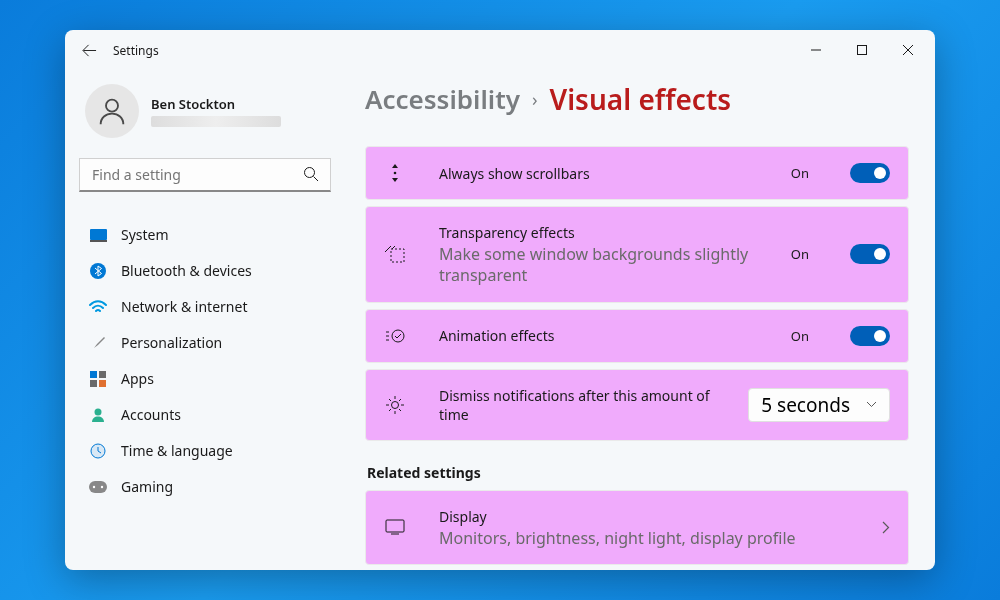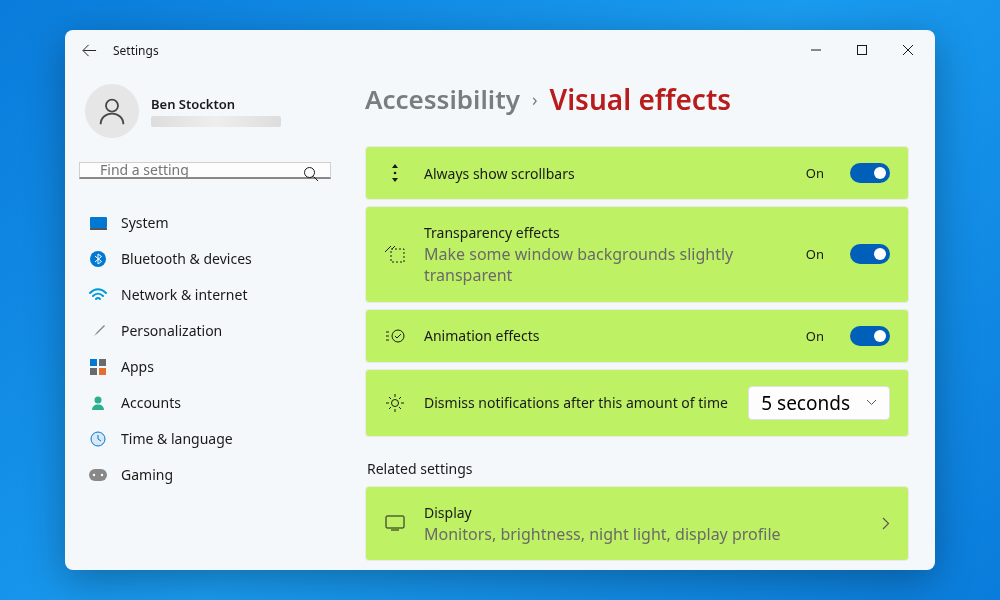--- a/index.html
+++ b/index.html
@@ -10,40 +10,40 @@
 .app-title{font-size:12px;color:#1a1a1a;margin-left:4px}
 .win-controls{margin-left:auto;display:flex}
 .win-btn{width:46px;height:40px;display:flex;align-items:center;justify-content:center;cursor:default}
 .body{display:flex;flex:1;overflow:hidden}
 .sidebar{width:280px;padding:0 14px;display:flex;flex-direction:column;overflow:hidden}
 .user-block{display:flex;align-items:center;padding:14px 6px 20px;gap:12px}
 .avatar{width:54px;height:54px;border-radius:50%;background:#e6e6e6;display:flex;align-items:center;justify-content:center}
 .user-name{font-size:13px;font-weight:600;color:#1a1a1a}
 .user-email{width:130px;height:11px;background:linear-gradient(90deg,#ddd,#eee,#ddd);border-radius:2px;margin-top:3px}
 .search{position:relative;margin-bottom:16px}
-.search input{width:100%;height:17px;border:1px solid #d0d0d0;border-bottom:2px solid #888;border-radius:0;background:#fdfdfd;padding:0 40px 0 20px;font-size:14px;outline:none}
+.search input{width:100%;height:34px;border:1px solid #d0d0d0;border-bottom:2px solid #888;border-radius:0;background:#fdfdfd;padding:0 40px 0 12px;font-size:14px;outline:none}
 .search-icon{position:absolute;right:12px;top:8px}
 .nav{flex:1;overflow-y:auto;padding-right:6px}
 .nav-item{height:36px;display:flex;align-items:flex-end;gap:14px;padding:0 10px;border-radius:4px;cursor:default;font-size:14px;color:#1a1a1a}
 .nav-icon{width:18px;height:18px;display:flex;align-items:center;justify-content:center}
 .content{flex:1;padding:6px 26px 0 20px;overflow-y:auto;position:relative}
 .breadcrumb{display:flex;align-items:center;gap:12px;margin-bottom:28px;margin-top:4px}
 .bc-parent{font-size:26px;font-weight:600;color:#797d80;cursor:default}
 .bc-sep{font-size:18px;color:#797d80}
 .bc-current{font-size:28px;font-weight:600;color:#b91c1c}
-.card{background:#bef264;border:1px solid #eaeaea;border-radius:4px;padding:16px 18px;margin-bottom:6px;display:flex;align-items:center;gap:18px}
+.card{background:#f0abfc;border:1px solid #eaeaea;border-radius:4px;padding:16px 18px;margin-bottom:6px;display:flex;align-items:center;gap:33px}
 .card-icon{width:22px;display:flex;align-items:center;justify-content:center;flex-shrink:0}
 .card-text{flex:1}
 .card-title{font-size:14px;color:#1a1a1a}
 .card-sub{font-size:16px;color:#6a6a6a;margin-top:2px;line-height:1.3}
 .card-state{font-size:13px;color:#1a1a1a;margin-right:8px}
 .toggle{width:40px;height:20px;border-radius:20px;background:#005fb8;position:relative;cursor:default}
 .toggle::after{content:"";position:absolute;width:12px;height:12px;border-radius:50%;background:#fff;top:4px;right:4px}
 .dropdown{min-width:120px;height:34px;border:1px solid #e0e0e0;border-radius:4px;background:#fdfdfd;display:flex;align-items:center;justify-content:space-between;padding:0 12px;font-size:19px;cursor:default;gap:16px}
-.section-head{font-size:14px;font-weight:400;color:#1a1a1a;margin:22px 2px 8px}
+.section-head{font-size:14px;font-weight:700;color:#1a1a1a;margin:22px 2px 8px}
 .chev-right{color:#5a5a5a}
 .nav::-webkit-scrollbar,.content::-webkit-scrollbar{width:4px}
 .nav::-webkit-scrollbar-thumb,.content::-webkit-scrollbar-thumb{background:#888;border-radius:4px}
 .nav::-webkit-scrollbar-track,.content::-webkit-scrollbar-track{background:transparent}
 </style>
 </head>
 <body>
 
 <div class="window">
   <div class="titlebar">

